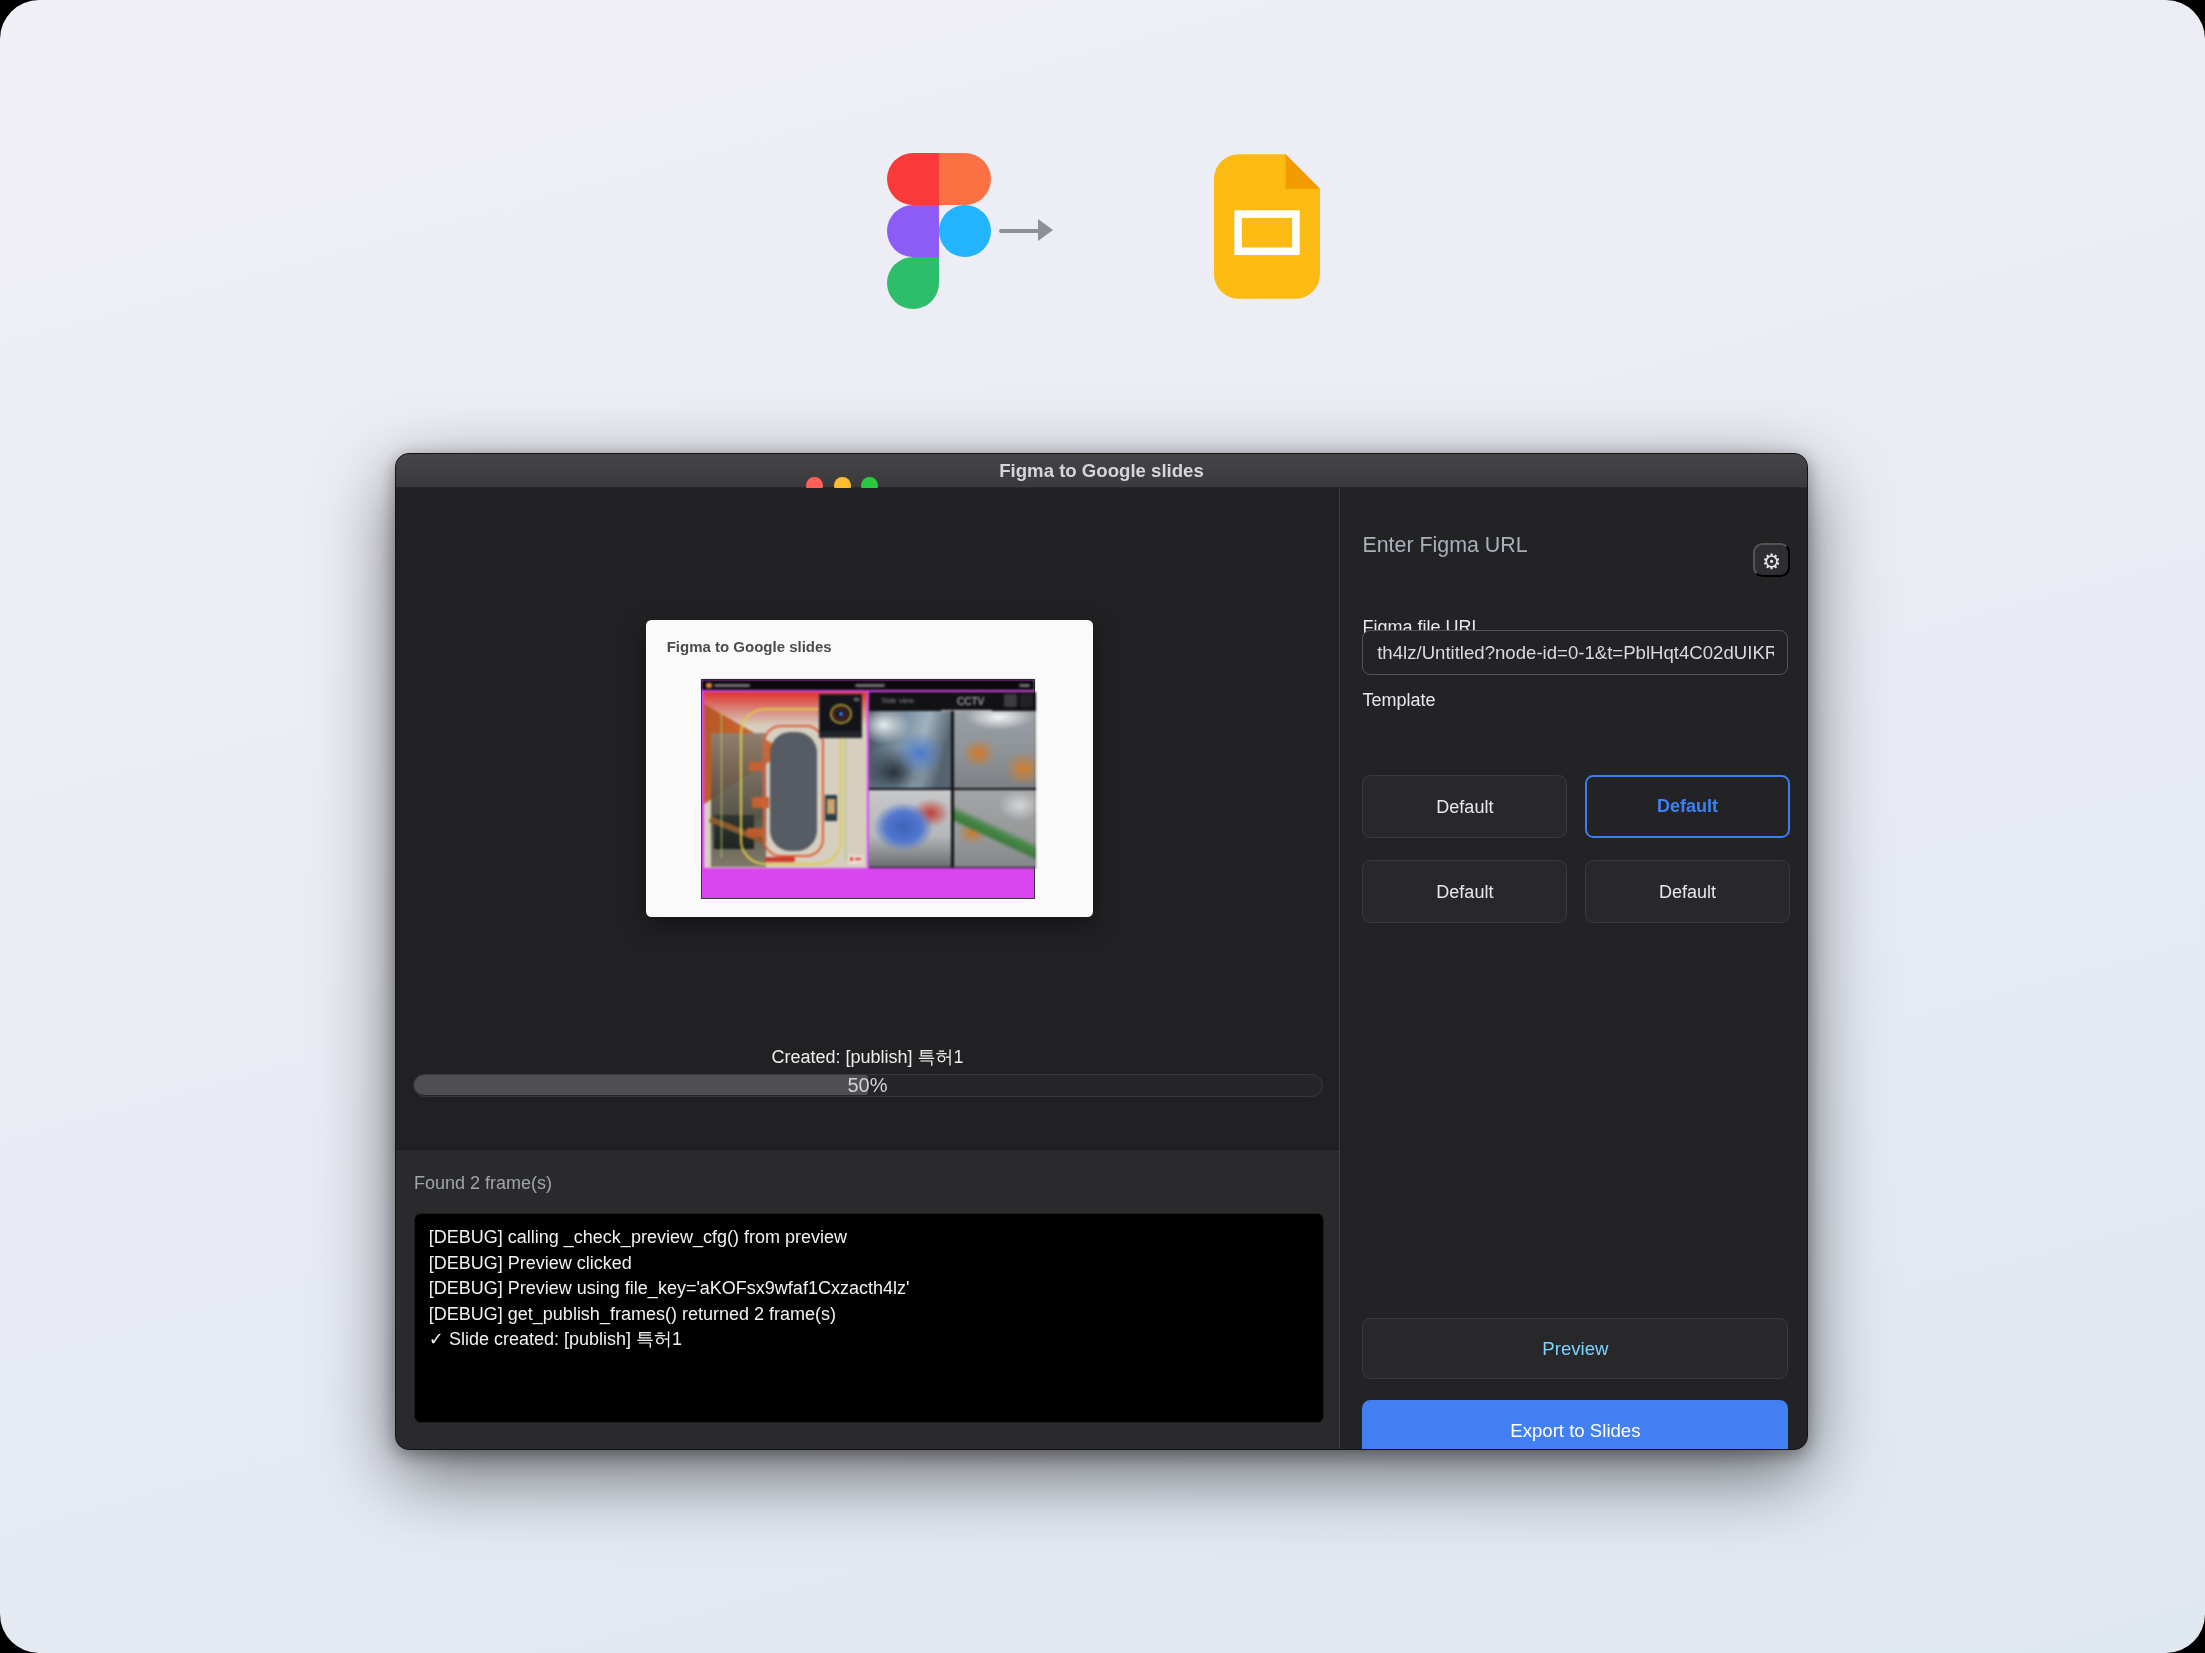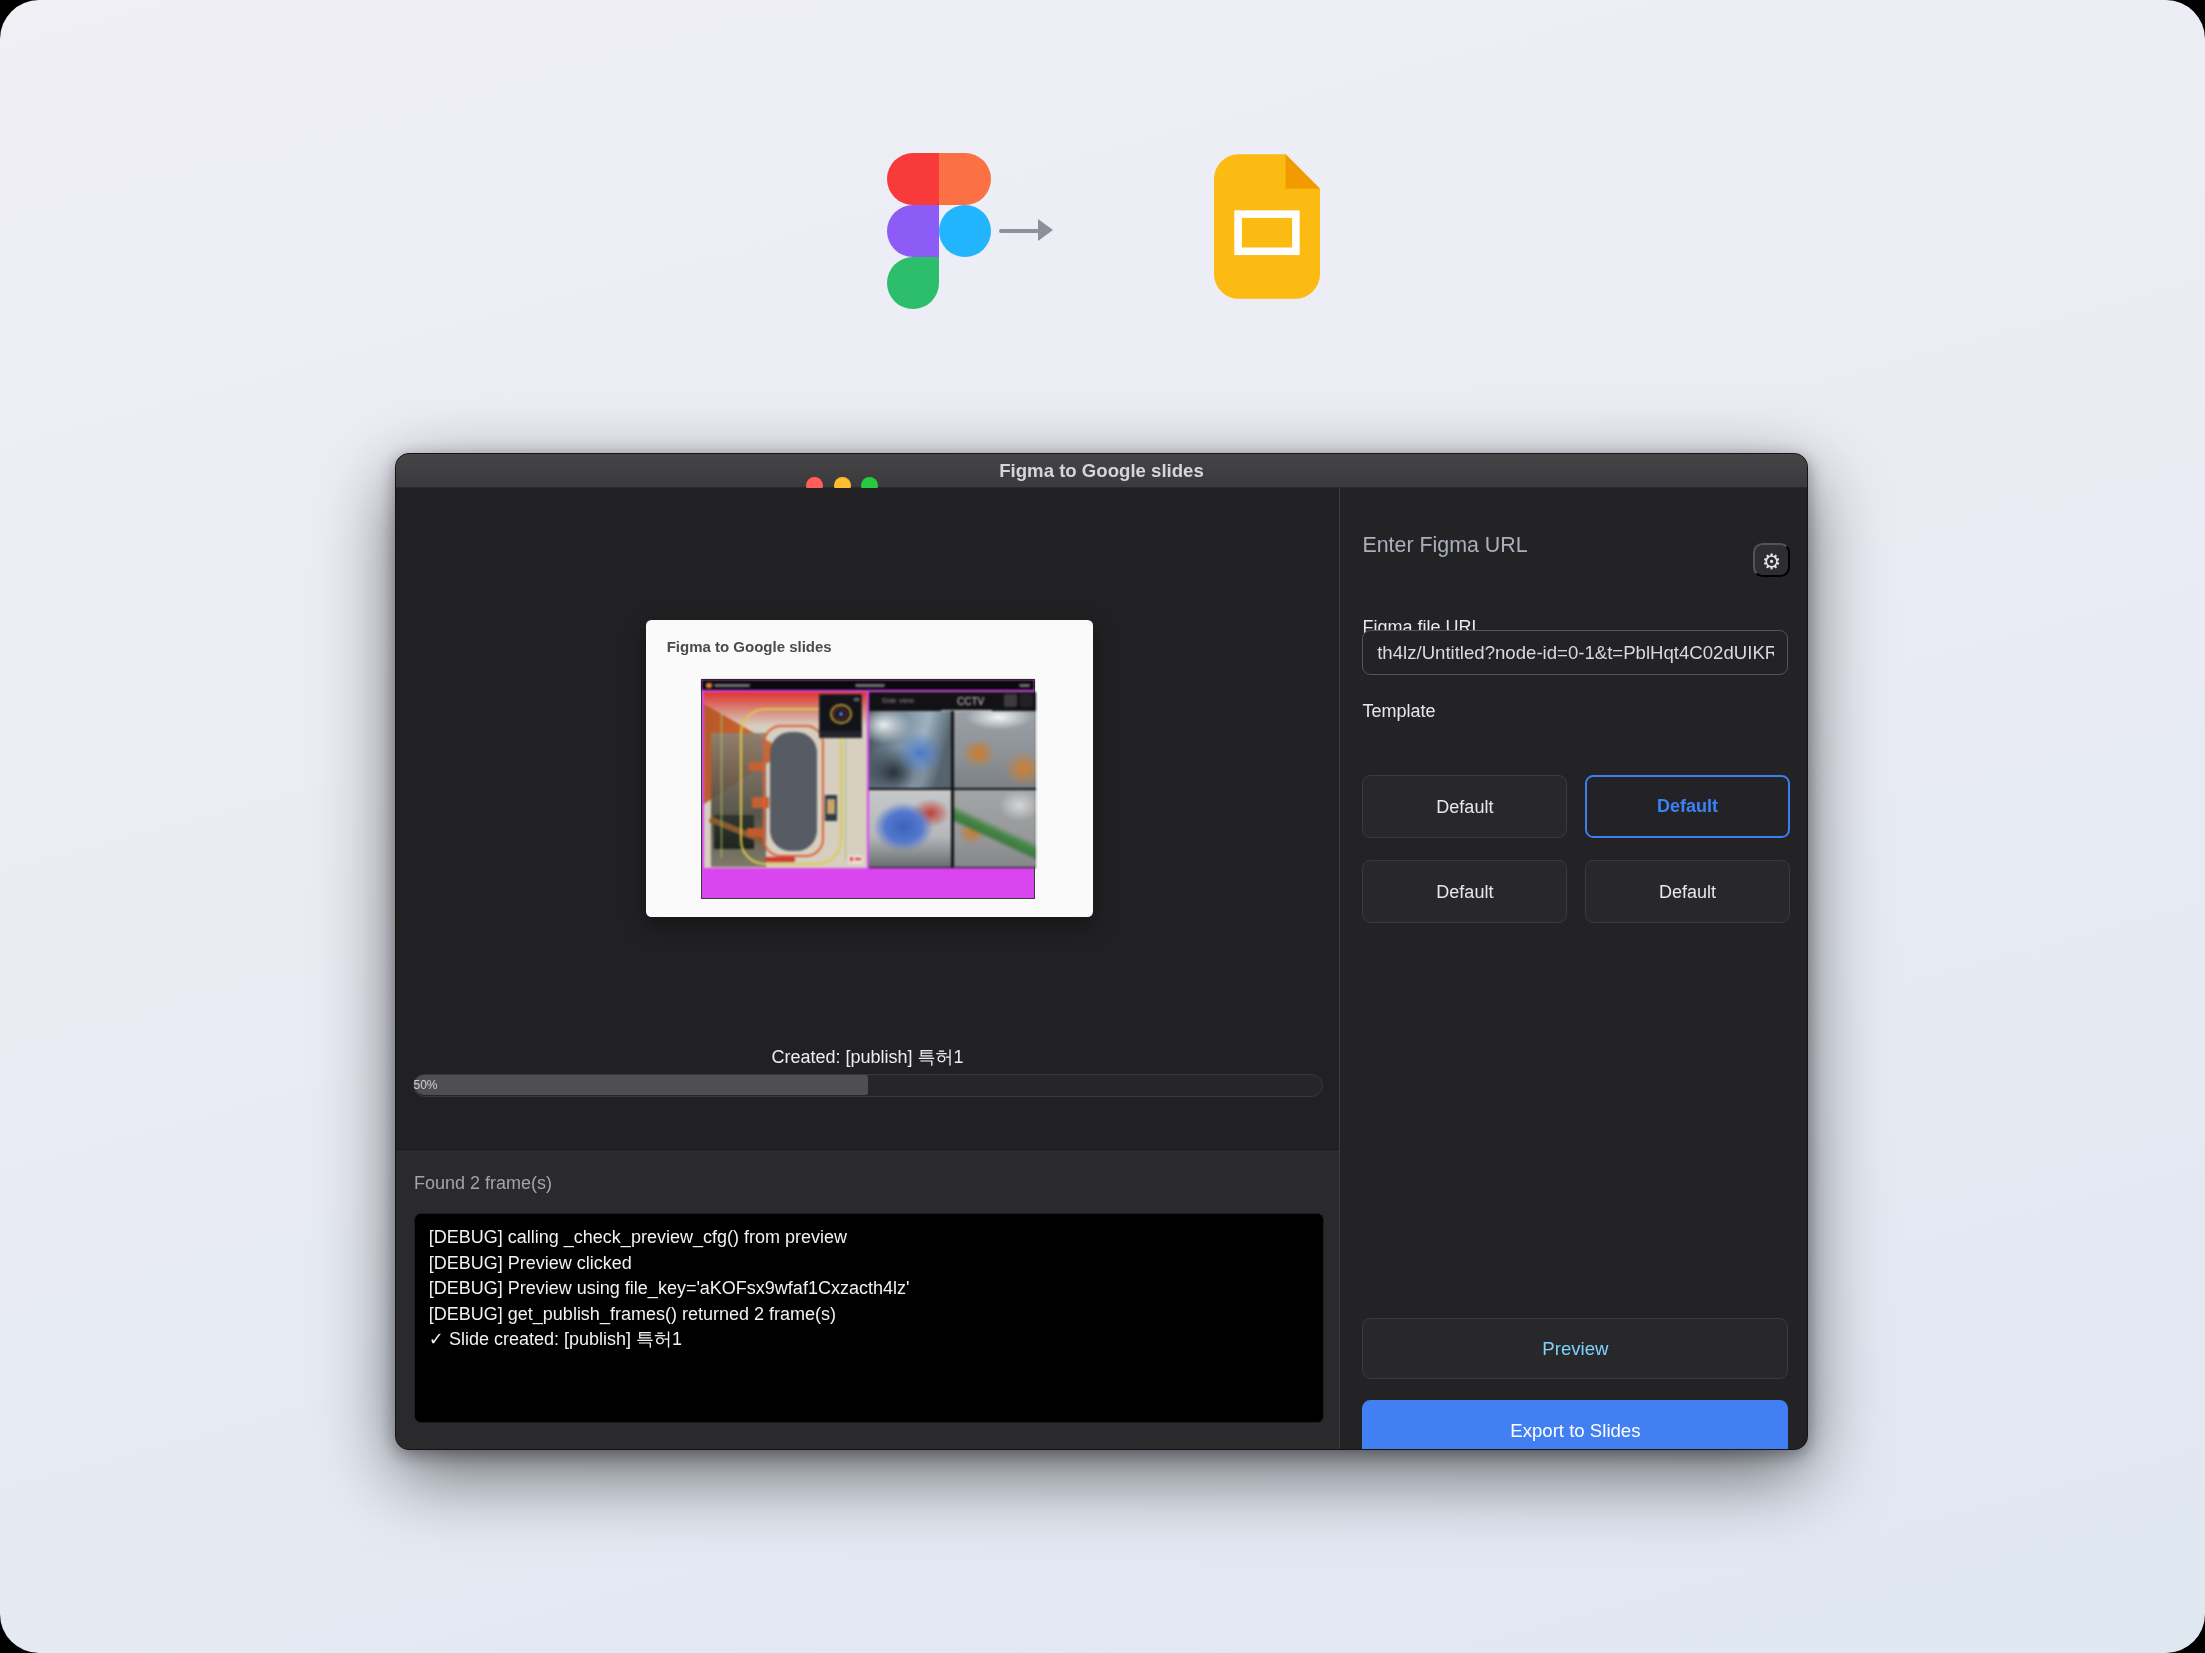--- a/index.html
+++ b/index.html
@@ -119,21 +119,21 @@
                linear-gradient(180deg,#a2a4a6,#97999b 60%,#85878a); }
 
   
   .status-text { position:absolute; left:0; top:557px; width:943px; text-align:center;
     color:#ededee; font-size:18px; }
   .progress { position:absolute; left:16.5px; top:586px; width:910px; height:23px;
     background:#262628; border:1.4px solid #39393d; border-radius:11.7px; }
   .progress-fill { position:absolute; left:0; top:0; width:50%; height:20px; background:#4e4e53;
     border-radius:10.3px 2.8px 2.8px 10.3px; }
   .progress-label { position:absolute; left:0; top:0; width:100%; height:20px; line-height:20px;
-    color:#d2d2d4; font-size:12px; }
+    text-align:center; color:#d2d2d4; font-size:20px; }
 
   
   .found-section { position:absolute; left:0; top:661px; width:943px; height:303px;
     background:#2a2a2c; border-top:1.4px solid #1a1a1c; }
   .found-label { position:absolute; left:18px; top:23.4px; font-size:18px; color:#9fa5ab; }
   .logbox { position:absolute; left:18px; top:63px; width:910px; height:210px; background:#000;
     border-radius:6.9px; border:0.7px solid #1e1e20; padding:11px 13.8px; color:#f2f2f2;
     font-size:18px; line-height:25.5px; overflow:hidden; }
 
   
@@ -273,21 +273,21 @@
 
       <div class="v-divider"></div>
 
       <div class="right-panel">
         <div class="rp-heading">Enter Figma URL</div>
         <button class="gear-btn"><span>⚙</span></button>
 
         <div class="rp-label" style="top:129px;">Figma file URL</div>
         <input class="url-input" type="text" value="th4lz/Untitled?node-id=0-1&amp;t=PblHqt4C02dUIKRO-1" style="">
 
-        <div class="rp-label" style="top:213px;">Template</div>
+        <div class="rp-label" style="top:202px;">Template</div>
 
         <button class="tpl-btn" style="left:21.4px; top:251px;">Default</button>
         <button class="tpl-btn selected" style="left:244px; top:251px;">Default</button>
         <button class="tpl-btn" style="left:21.4px; top:336px;">Default</button>
         <button class="tpl-btn" style="left:244px; top:336px;">Default</button>
 
         <button class="big-btn preview-btn">Preview</button>
         <button class="big-btn export-btn">Export to Slides</button>
       </div>
     </div>

